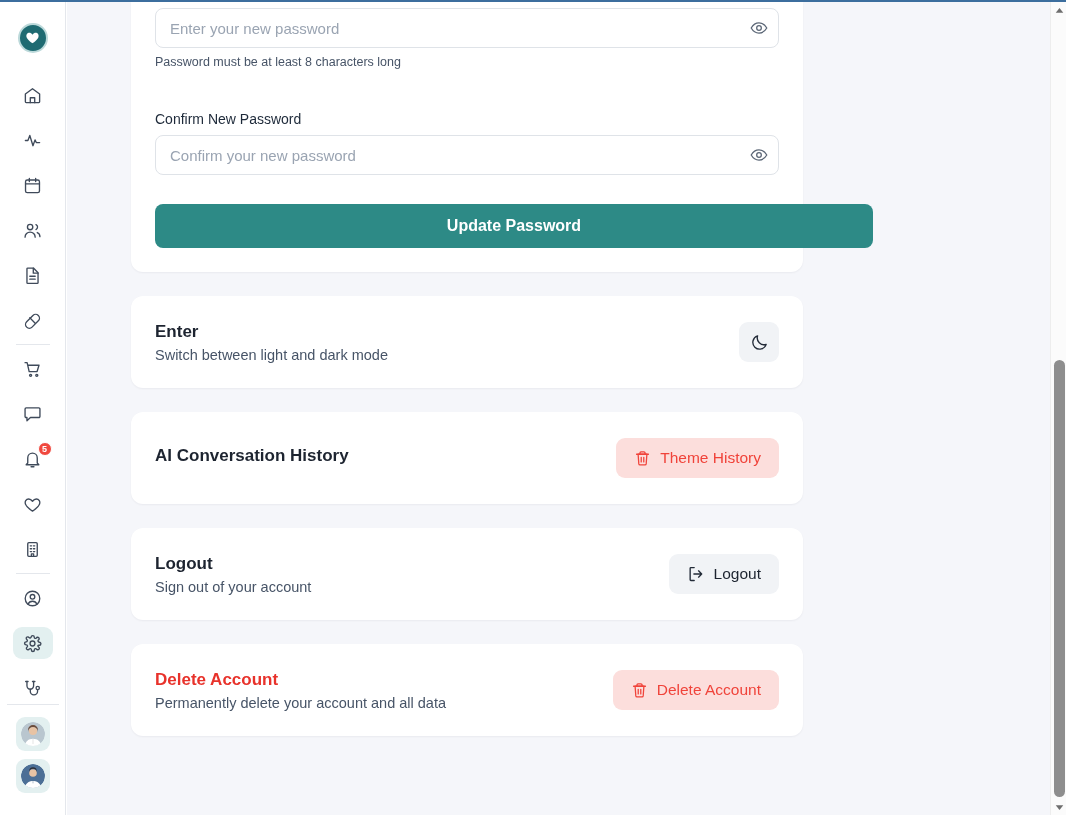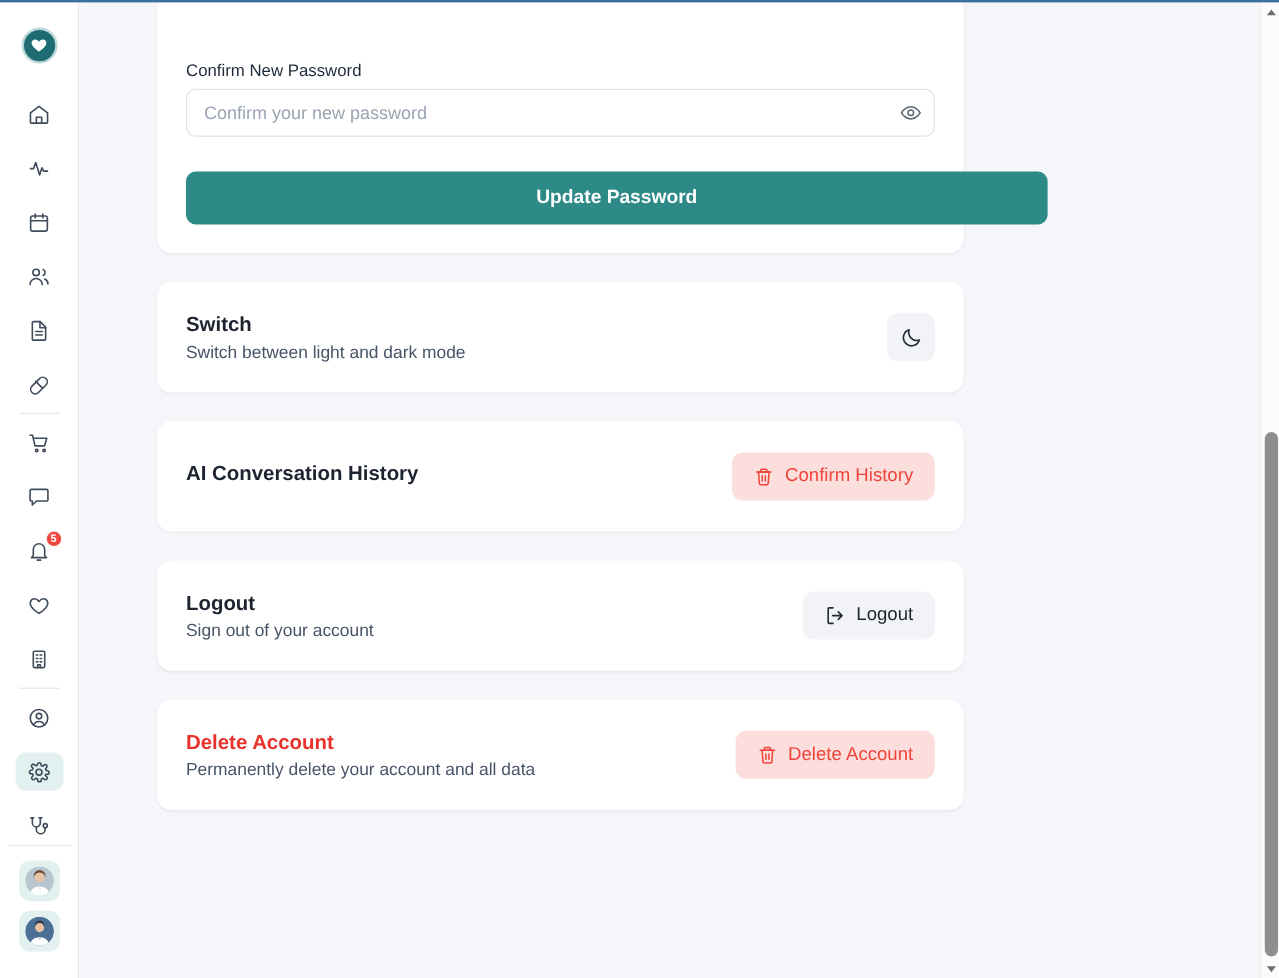--- a/index.html
+++ b/index.html
@@ -437,60 +437,72 @@
       </div>
     </div>
 
   </nav>
 
   <main class="content">
     <div class="cards-col">
 
       <section class="card card-password">
 
+        <div class="field-group">
+          <div class="input-wrap">
+            <input class="text-input" type="password" placeholder="Enter your new password" value="" style="">
+            <button class="eye-btn">
+              <svg width="18" height="18" viewBox="0 0 24 24" fill="none" stroke="#5b6676" stroke-width="1.7" stroke-linecap="round" stroke-linejoin="round">
+                <path d="M1.6 12S5.5 5.2 12 5.2 22.4 12 22.4 12 18.5 18.8 12 18.8 1.6 12 1.6 12z"></path>
+                <circle cx="12" cy="12" r="3.1"></circle>
+              </svg>
+            </button>
+          </div>
+          <div class="hint">Password must be at least 8 characters long</div>
+        </div>
 
         <div class="field-group">
           <label class="field-label">Confirm New Password</label>
           <div class="input-wrap">
             <input class="text-input" type="password" placeholder="Confirm your new password" style="">
             <button class="eye-btn">
               <svg width="18" height="18" viewBox="0 0 24 24" fill="none" stroke="#5b6676" stroke-width="1.7" stroke-linecap="round" stroke-linejoin="round">
                 <path d="M1.6 12S5.5 5.2 12 5.2 22.4 12 22.4 12 18.5 18.8 12 18.8 1.6 12 1.6 12z"></path>
                 <circle cx="12" cy="12" r="3.1"></circle>
               </svg>
             </button>
           </div>
         </div>
 
         <button class="primary-btn">Update Password</button>
       </section>
 
       <section class="card card-row">
         <div class="row-texts">
-          <div class="row-title">Switch</div>
+          <div class="row-title">Enter</div>
           <div class="row-sub">Switch between light and dark mode</div>
         </div>
         <button class="icon-square-btn">
           <svg width="19" height="19" viewBox="0 0 24 24" fill="none" stroke="#232b38" stroke-width="1.7" stroke-linecap="round" stroke-linejoin="round">
             <path d="M20.4 14.4A8.6 8.6 0 0 1 9.6 3.6a8.6 8.6 0 1 0 10.8 10.8z"></path>
           </svg>
         </button>
       </section>
 
       <section class="card card-row">
         <div class="row-texts">
           <div class="row-title">AI Conversation History</div>
         </div>
         <button class="pill-btn pill-danger">
           <svg width="17" height="17" viewBox="0 0 24 24" fill="none" stroke="#f0433a" stroke-width="1.8" stroke-linecap="round" stroke-linejoin="round">
             <path d="M3.6 6h16.8M8.4 6V4.2a1.4 1.4 0 0 1 1.4-1.4h4.4a1.4 1.4 0 0 1 1.4 1.4V6"></path>
             <path d="M5.8 6h12.4l-1 13.6a1.6 1.6 0 0 1-1.6 1.4H8.4a1.6 1.6 0 0 1-1.6-1.4z"></path>
             <path d="M10.2 10.4v6.4M13.8 10.4v6.4"></path>
           </svg>
-          <span>Confirm History</span>
+          <span>Theme History</span>
         </button>
       </section>
 
       <section class="card card-row">
         <div class="row-texts">
           <div class="row-title">Logout</div>
           <div class="row-sub">Sign out of your account</div>
         </div>
         <button class="pill-btn pill-neutral">
           <svg width="18" height="18" viewBox="0 0 24 24" fill="none" stroke="#232b38" stroke-width="1.8" stroke-linecap="round" stroke-linejoin="round">

